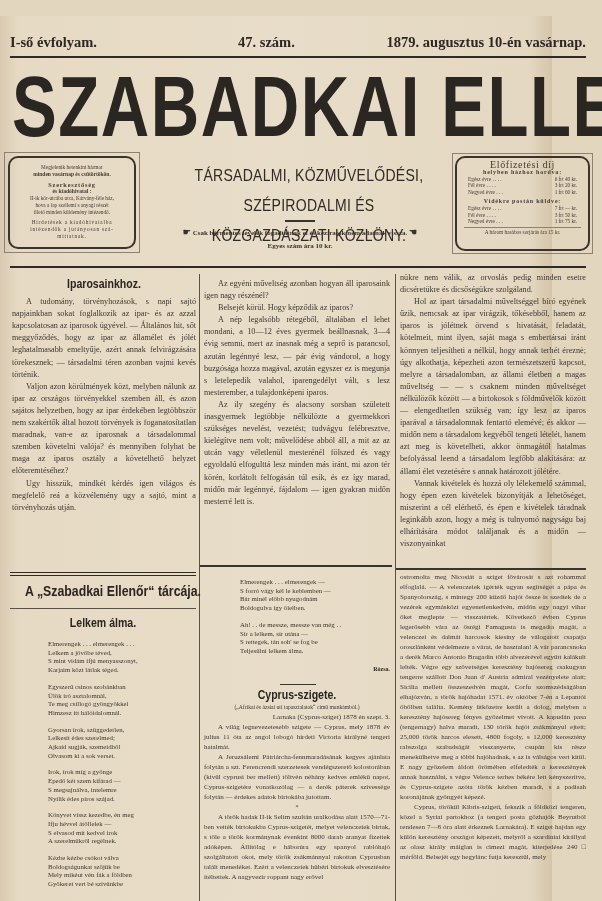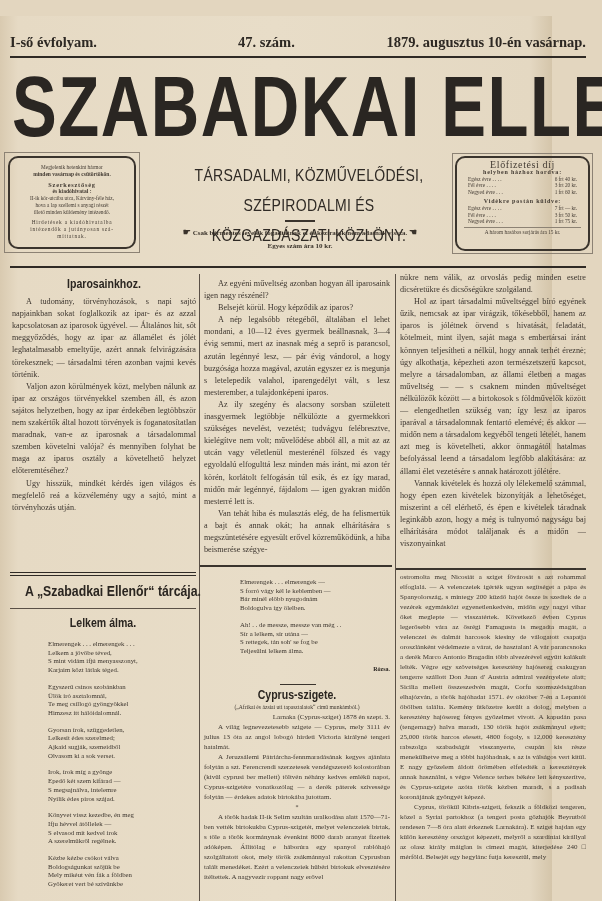--- a/index.html
+++ b/index.html
@@ -176,21 +176,20 @@
       <div>Mely mikéut vén fák a földben</div>
       <div>Gyökeret vert bé szívünkbe</div>
     </div>
   </div>
 
   <div class="col" style="left:204px;top:262px;width:186px">
     <p>Az egyéni műveltség azonban hogyan áll iparosaink igen nagy részénél?</p>
     <p>Belsejét körül. Hogy képződik az iparos?</p>
     <p>A nép legalsóbb rétegéből, általában el lehet mondani, a 10—12 éves gyermek beállnasnak, 3—4 évig semmi, mert az inasnak még a seprő is parancsol, azután legénnyé lesz, — pár évig vándorol, a hogy buzgósága hozza magával, azután egyszer ez is megunja s letelepedik valahol, iparengedélyt vált, s lesz mesterember, a tulajdonképeni iparos.</p>
     <p>Az ily szegény és alacsony sorsban született inasgyermek legtöbbje nélkülözte a gyermekkori szükséges nevelést, vezetést; tudvágyu felébresztve, kielégítve nem volt; művelődése abból áll, a mit az az utcán vagy véletlenül mesterénél fölszed és vagy egyoldalú elfogulttá lesz minden más iránt, mi azon tér körén, korlátolt felfogásán túl esik, és ez így marad, midőn már legénnyé, fájdalom — igen gyakran midőn mesterré lett is.</p>
-    <p>Van tehát hiba és mulasztás elég, de ha felismertük a bajt és annak okát; ha annak elhárítására s megszüntetésére egyesült erővel közreműködünk, a hiba beismerése szégye-</p>
   </div>
   <div class="midsep"></div>
 
   <div class="poem" style="left:240px;top:562px">
     <div class="st">
       <div>Elmerengek . . . elmerengek —</div>
       <div>S forró vágy kél le keblemben —</div>
       <div>Bár minél előbb nyugodnám</div>
       <div>Boldogulva így ölelben.</div>
     </div>
@@ -201,21 +200,21 @@
       <div>Teljesülni lelkem álma.</div>
     </div>
   </div>
   <div class="signature" style="position:absolute;left:300px;top:650px;width:90px">Rózsa.</div>
   <div style="position:absolute;left:280px;top:668px;width:36px;height:1px;background:#3a342d"></div>
 
   <div class="col cypr" style="left:204px;top:672px;width:186px">
     <div class="h3" style="margin:2px 0 2px 0">Cyprus-szigete.</div>
     <div style="font-size:5.6px;text-align:center;white-space:nowrap">(„Afrikai és ázsiai uti tapasztalatok“ című munkámból.)</div>
     <div style="text-align:right">Larnaka (Cyprus-sziget) 1878 én szept. 3.</div>
-    <p>A világ legnevezetesebb szigete — Cyprus, mely 3111 év julius 13 óta az angol lobogó hirdeti Victoria királyné tengeri hatalmát.</p>
+    <p>A világ legnevezetesebb szigete — Cyprus, mely 1878 év julius 11 óta az angol lobogó hirdeti Victoria királyné tengeri hatalmát.</p>
     <p>A Jeruzsálemi Pátriárcha-fennmaradásának kegyes ajánlata folytán a szt. Ferencrendi szerzetesek vendégszerető kolostorában (kivűl cyprusi ber mellett) töltvén néhány kedves emlékű napot, Cyprus-szigetére vonatkozólag — a derék páterek szívessége folytán — érdekes adatok birtokába jutottam.</p>
     <div style="text-align:center;font-size:6px">*</div>
     <p>A török hadak II-ik Selim szultán uralkodása alatt 1570—71-ben vették birtokukba Cyprus-szigetét, melyet velenczeiek birtak, s tőle a török kormánynak évenkint 8000 darab aranyat fizettek adóképen. Állítólag e háborúra egy spanyol rablóhajó szolgáltatott okot, mely török zsákmánnyal rakottan Cyprusban talált menedéket. Ezért a velenczeiek hűbéri birtokuk elvesztésére ítéltettek. A nagyvezír roppant nagy erővel</p>
   </div>
 
   <div class="col" style="left:400px;top:256px;width:186px">
     <p style="text-indent:0">nükre nem válik, az orvoslás pedig minden esetre dicséretükre és dicsőségükre szolgáland.</p>
     <p>Hol az ipart társadalmi műveltséggel bíró egyének űzik, nemcsak az ipar virágzik, tőkésebből, hanem az iparos is jólétnek örvend s hivatását, feladatát, kötelmeit, mint ilyen, saját maga s embertársai iránt könnyen teljesítheti a nélkül, hogy annak terhét éreznė; úgy alkothatja, képezheti azon természetszerű kapcsot, melyre a társadalomban, az állami életben a magas műveltség — — s csaknem minden műveltséget nélkülözők között — a birtokosok s földművelők között — elengedhetlen szükség van; így lesz az iparos iparával a társadalomnak fentartó elemévé; és akkor — midőn nem a társadalom kegyéből tengeti lételét, hanem azt meg is követelheti, akkor önmagától hatalmas befolyással leend a társadalom legfőbb alakítására: az állami élet vezetésére s annak határozott jólétére.</p>
     <p>Vannak kivételek és hozzá oly lélekemelő számmal, hogy épen ezen kivételek bizonyítják a lehetőséget, miszerint a cél elérhető, és épen e kivételek táradnak leginkább azon, hogy a még is tulnyomó nagyságu baj elhárítására módot találjanak és a midőn — viszonyainkat</p>
   </div>

